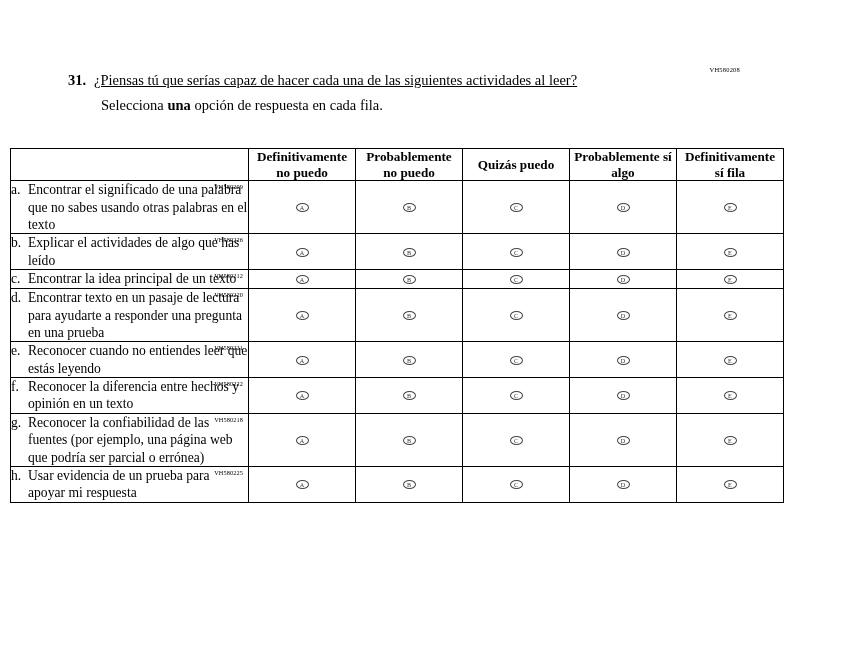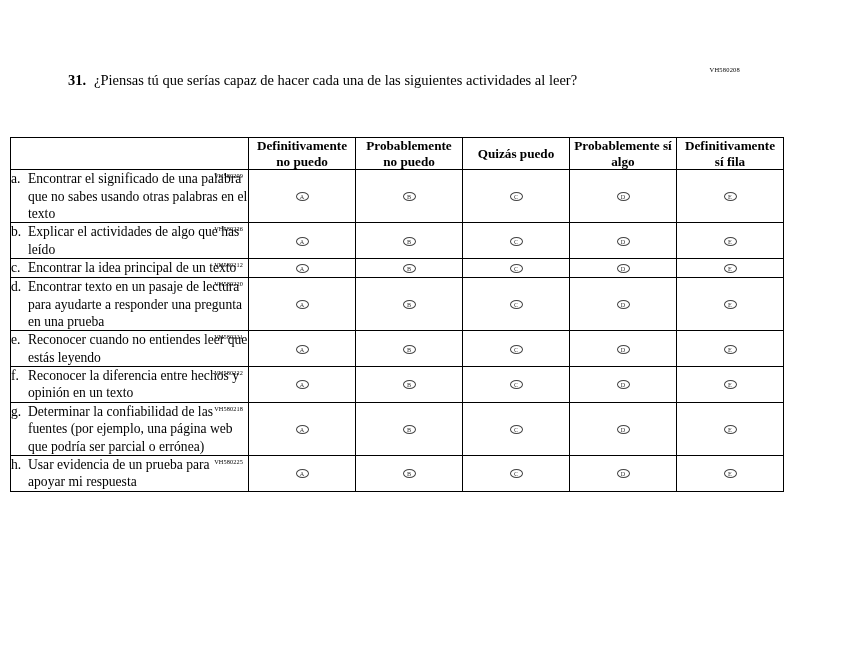--- a/index.html
+++ b/index.html
@@ -40,32 +40,33 @@
     align-items: baseline;
     font-size: 14.5px;
   }
   .q-num {
     font-weight: bold;
     width: 26px;
     flex: 0 0 26px;
   }
   .q-text {
     flex: 1 1 auto;
+    text-decoration: underline;
   }
   .q-sub {
     margin-top: 8px;
     margin-left: 33px;
     font-size: 14.5px;
   }
   .q-sub b { font-weight: bold; }
 
   table.grid {
     position: absolute;
     left: 10px;
-    top: 89px;
+    top: 100px;
     width: 774px;
     border-collapse: collapse;
     table-layout: fixed;
   }
   table.grid th, table.grid td {
     border: 1px solid #000000;
     vertical-align: middle;
     padding: 0;
   }
   th.head-blank {
@@ -134,20 +135,21 @@
 
 <div class="page">
 
   <div class="corner-code">VH580208</div>
 
   <div class="question-block">
     <div class="q-line">
       <div class="q-num">31.</div>
       <div class="q-text">¿Piensas tú que serías capaz de hacer cada una de las siguientes actividades al leer?</div>
     </div>
+    <div class="q-sub"><span>Selecciona </span><b>una</b><span> opción de respuesta en cada fila.</span></div>
   </div>
 
   <table class="grid">
     <thead>
       <tr>
         <th class="head-blank"></th>
         <th class="head-opt">
           <div>Definitivamente</div>
           <div>no puedo</div>
         </th>
@@ -251,21 +253,21 @@
           <td class="opt"><span class="bubble"><span>B</span></span></td>
           <td class="opt"><span class="bubble"><span>C</span></span></td>
           <td class="opt"><span class="bubble"><span>D</span></span></td>
           <td class="opt"><span class="bubble"><span>E</span></span></td>
         </tr>
         <tr>
           <td class="stem">
             <div class="code">VH580218</div>
             <div class="stem-inner">
               <div class="stem-letter">g.</div>
-              <div class="stem-text">Determinar la confiabilidad de las fuentes (por ejemplo, una página web que podría ser parcial o errónea)</div>
+              <div class="stem-text">Reconocer la confiabilidad de las fuentes (por ejemplo, una página web que podría ser parcial o errónea)</div>
             </div>
           </td>
           <td class="opt"><span class="bubble"><span>A</span></span></td>
           <td class="opt"><span class="bubble"><span>B</span></span></td>
           <td class="opt"><span class="bubble"><span>C</span></span></td>
           <td class="opt"><span class="bubble"><span>D</span></span></td>
           <td class="opt"><span class="bubble"><span>E</span></span></td>
         </tr>
         <tr>
           <td class="stem">

